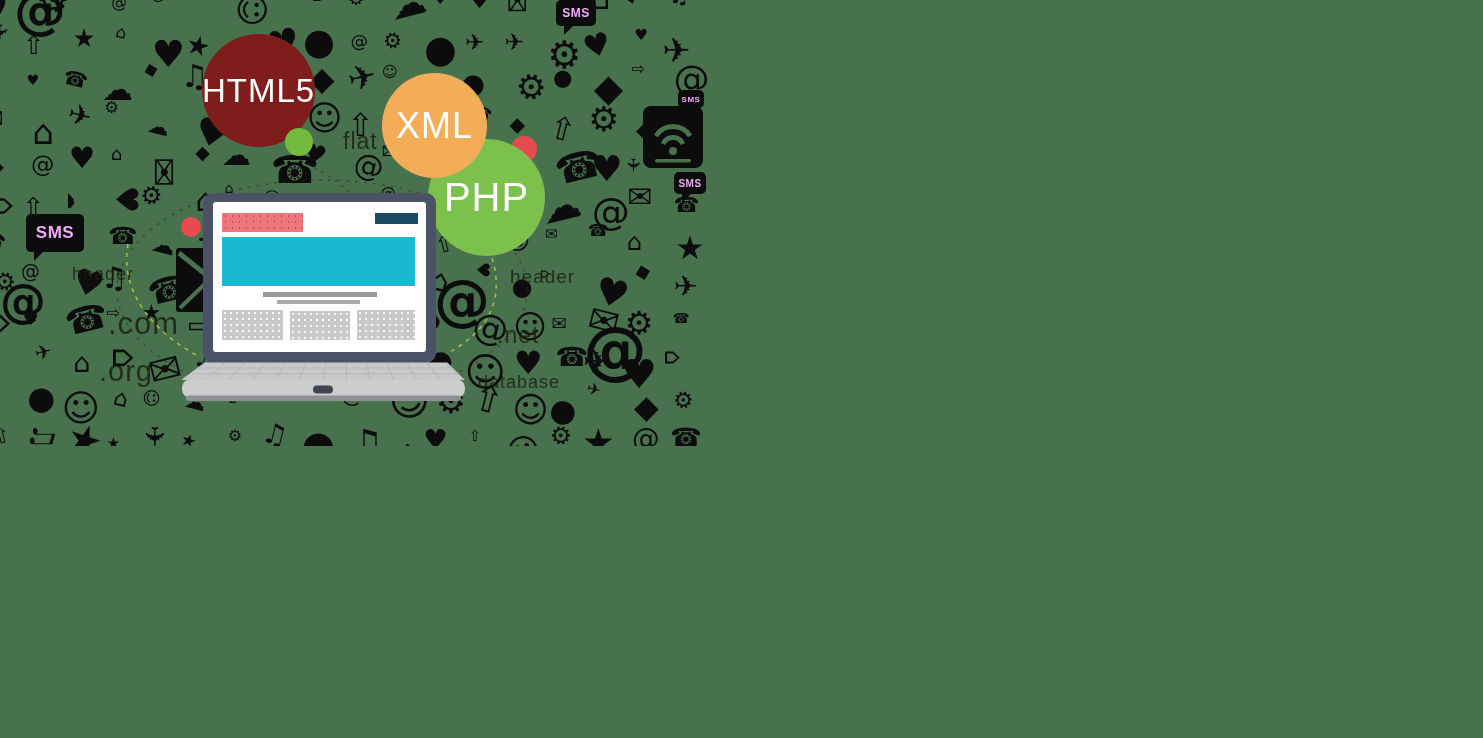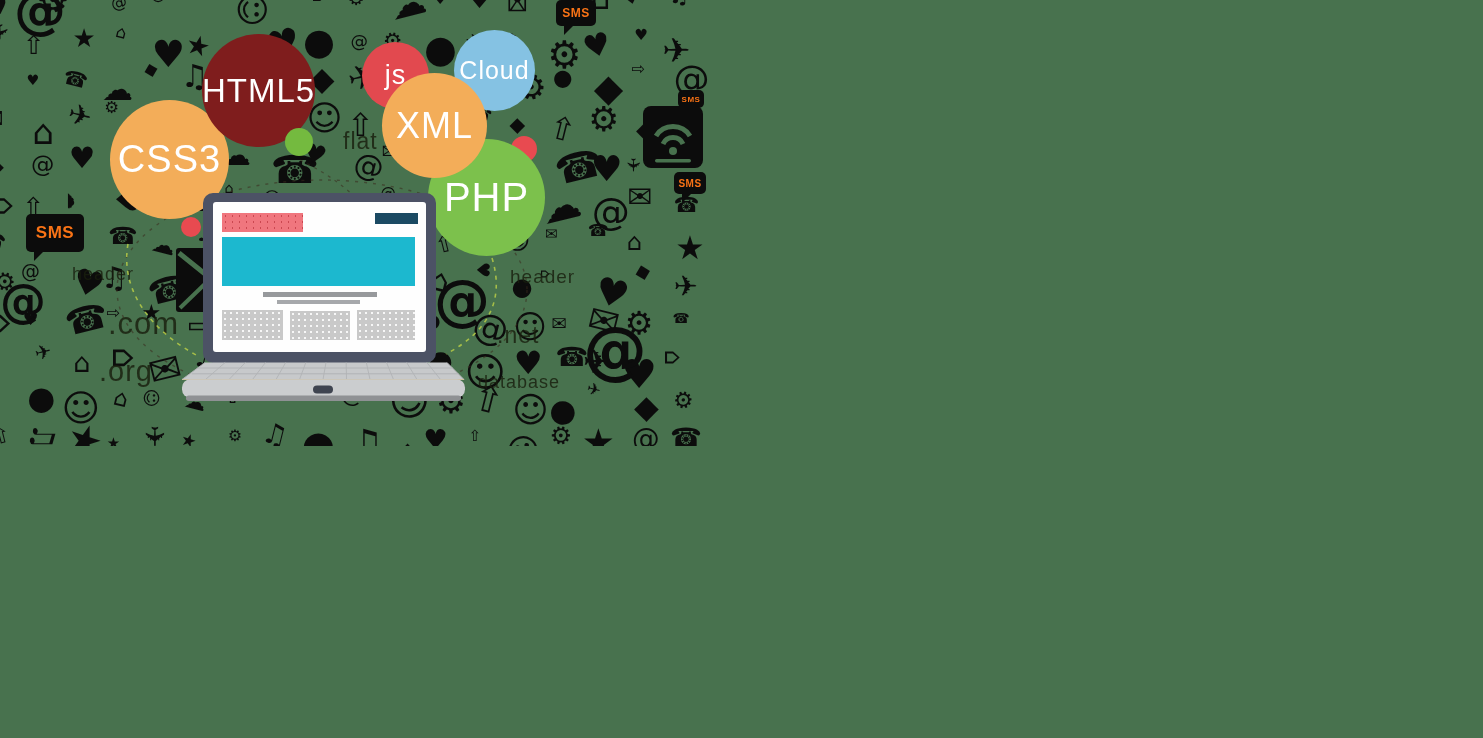--- a/index.html
+++ b/index.html
@@ -20,21 +20,21 @@
   .pat-glyph{
     position:absolute;color:#0c0c0c;
     font-family:"DejaVu Sans",sans-serif;line-height:1;
     user-select:none;
   }
   .big-at{
     position:absolute;color:#0c0c0c;font-weight:bold;
     font-family:"DejaVu Sans",sans-serif;line-height:1;
   }
   .sms-bubble{
-    position:absolute;background:#0c0c0c;color:#f97316;
+    position:absolute;background:#0c0c0c;color:#f0abfc;
     display:flex;align-items:center;justify-content:center;
     font-weight:bold;border-radius:5px;letter-spacing:.5px;
   }
   .sms-bubble::after{
     content:"";position:absolute;left:8px;bottom:-9px;
     border:6px solid transparent;border-top-color:#0c0c0c;border-left-color:#0c0c0c;
   }
   .bg-label{
     position:absolute;color:rgba(25,31,13,0.82);
     font-weight:300;letter-spacing:1px;line-height:1;
@@ -348,29 +348,20 @@
     <span class="bg-label l-database">database</span>
 
     <svg class="dash-overlay" width="710" height="446" viewBox="0 0 710 446">
       <ellipse cx="322" cy="290" rx="205" ry="110" fill="none" stroke="rgba(58,42,30,0.55)" stroke-width="1.4" stroke-dasharray="3 6"></ellipse>
       <path d="M 128 244 C 120 290 150 330 198 356" fill="none" stroke="#b6cb48" stroke-width="1.6" stroke-dasharray="4 5" opacity="0.85"></path>
       <path d="M 492 258 C 505 300 488 332 446 354" fill="none" stroke="#b6cb48" stroke-width="1.6" stroke-dasharray="4 5" opacity="0.85"></path>
       <path d="M 300 160 C 330 175 350 190 362 205" fill="none" stroke="rgba(58,42,30,0.55)" stroke-width="1.2" stroke-dasharray="3 5"></path>
     </svg>
   </div>
 
-  <div class="bubble b-cloud">
-    <span>Cloud</span>
-  </div>
-  <div class="bubble b-css3">
-    <span>CSS3</span>
-  </div>
-  <div class="bubble b-js">
-    <span>js</span>
-  </div>
   <div class="bubble b-html5">
     <span>HTML5</span>
   </div>
   <div class="bubble b-php">
     <span>PHP</span>
   </div>
   <div class="bubble b-xml">
     <span>XML</span>
   </div>
   <div class="dot d-green"></div>

